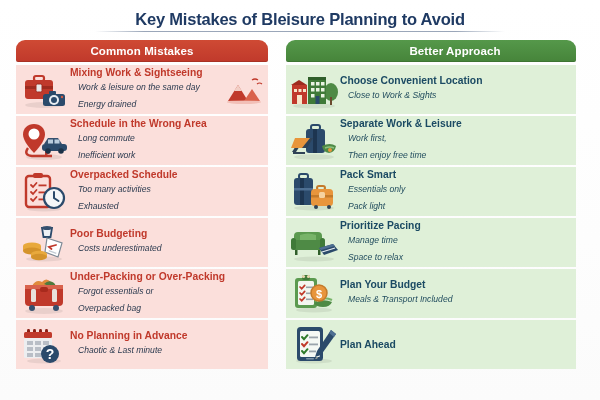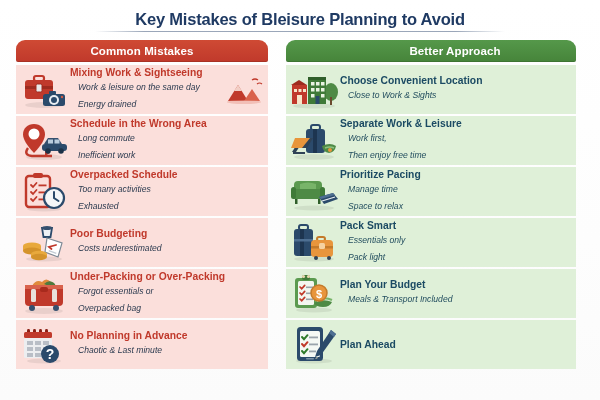--- a/index.html
+++ b/index.html
@@ -343,59 +343,59 @@
           <div class="row-title">Separate Work &amp; Leisure</div>
           <div class="row-sub">Work first,
 Then enjoy free time</div>
         </div>
       </div>
 
       <div class="row">
         <div class="row-icon">
           <svg width="52" height="42" viewBox="0 0 52 42">
             <ellipse class="shadow-ell" cx="25" cy="37" rx="20" ry="2.6"></ellipse>
+            <rect x="10" y="3" width="9" height="5" rx="2" fill="none" stroke="#2b4a6b" stroke-width="2"></rect>
+            <rect x="5" y="7" width="19" height="27" rx="3" fill="#2b4a6b"></rect>
+            <rect x="11" y="7" width="4" height="27" fill="#1d3550"></rect>
+            <rect x="5" y="17" width="19" height="2.5" fill="#4e6f92"></rect>
+            <rect x="28" y="15" width="8" height="4" rx="2" fill="none" stroke="#c47a2a" stroke-width="2"></rect>
+            <rect x="22" y="18" width="22" height="17" rx="3.5" fill="#e8953c"></rect>
+            <rect x="22" y="24" width="22" height="2.5" fill="#c47a2a"></rect>
+            <rect x="30" y="21" width="6" height="6" rx="1.5" fill="#f6d2a0"></rect>
+            <circle cx="27" cy="36" r="2" fill="#2f4256"></circle>
+            <circle cx="40" cy="36" r="2" fill="#2f4256"></circle>
+          </svg>
+        </div>
+        <div class="row-text">
+          <div class="row-title">Pack Smart</div>
+          <div class="row-sub">Essentials only
+Pack light</div>
+        </div>
+      </div>
+
+      <div class="row">
+        <div class="row-icon">
+          <svg width="52" height="42" viewBox="0 0 52 42">
+            <ellipse class="shadow-ell" cx="25" cy="37" rx="20" ry="2.6"></ellipse>
             <path d="M5 14 q0 -4 4 -4 h20 q4 0 4 4 v6 h-28 z" fill="#5b9a4f"></path>
             <path d="M11 13 q8 -3 16 0 v6 h-16 z" fill="#78b469"></path>
             <rect x="3" y="18" width="32" height="10" rx="3" fill="#4e8a45"></rect>
             <rect x="2" y="16" width="5" height="12" rx="2.5" fill="#3f7a38"></rect>
             <rect x="31" y="16" width="5" height="12" rx="2.5" fill="#3f7a38"></rect>
             <rect x="6" y="28" width="2.5" height="5" fill="#2f5e2a"></rect>
             <rect x="29" y="28" width="2.5" height="5" fill="#2f5e2a"></rect>
             <path d="M30 26 l14 -4 l5 6 l-14 5 z" fill="#2b4a6b"></path>
             <path d="M30 26 l14 -4 l2 2 l-14 4 z" fill="#4e6f92"></path>
             <path d="M33 30 l13 -4" stroke="#e9eef3" stroke-width="1.2"></path>
           </svg>
         </div>
         <div class="row-text">
           <div class="row-title">Prioritize Pacing</div>
           <div class="row-sub">Manage time
 Space to relax</div>
-        </div>
-      </div>
-
-      <div class="row">
-        <div class="row-icon">
-          <svg width="52" height="42" viewBox="0 0 52 42">
-            <ellipse class="shadow-ell" cx="25" cy="37" rx="20" ry="2.6"></ellipse>
-            <rect x="10" y="3" width="9" height="5" rx="2" fill="none" stroke="#2b4a6b" stroke-width="2"></rect>
-            <rect x="5" y="7" width="19" height="27" rx="3" fill="#2b4a6b"></rect>
-            <rect x="11" y="7" width="4" height="27" fill="#1d3550"></rect>
-            <rect x="5" y="17" width="19" height="2.5" fill="#4e6f92"></rect>
-            <rect x="28" y="15" width="8" height="4" rx="2" fill="none" stroke="#c47a2a" stroke-width="2"></rect>
-            <rect x="22" y="18" width="22" height="17" rx="3.5" fill="#e8953c"></rect>
-            <rect x="22" y="24" width="22" height="2.5" fill="#c47a2a"></rect>
-            <rect x="30" y="21" width="6" height="6" rx="1.5" fill="#f6d2a0"></rect>
-            <circle cx="27" cy="36" r="2" fill="#2f4256"></circle>
-            <circle cx="40" cy="36" r="2" fill="#2f4256"></circle>
-          </svg>
-        </div>
-        <div class="row-text">
-          <div class="row-title">Pack Smart</div>
-          <div class="row-sub">Essentials only
-Pack light</div>
         </div>
       </div>
 
       <div class="row">
         <div class="row-icon">
           <svg width="52" height="42" viewBox="0 0 52 42">
             <ellipse class="shadow-ell" cx="25" cy="37" rx="18" ry="2.6"></ellipse>
             <rect x="6" y="5" width="22" height="30" rx="3" fill="#5b9a4f"></rect>
             <rect x="9" y="8" width="16" height="24" rx="1.5" fill="#f3f6f0"></rect>
             <rect x="13" y="2" width="8" height="5" rx="2" fill="#3f7a38"></rect>

